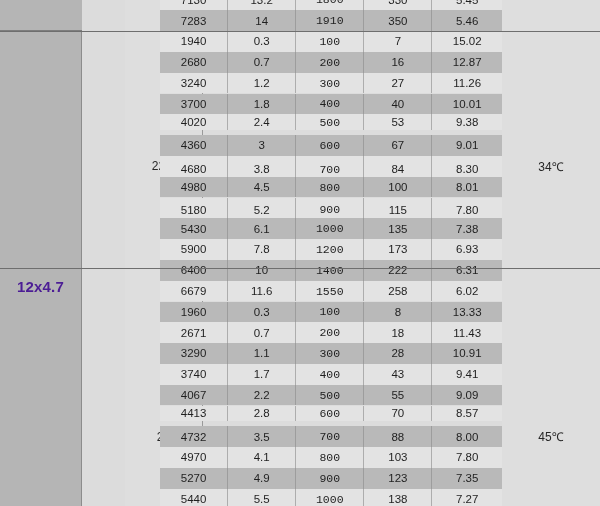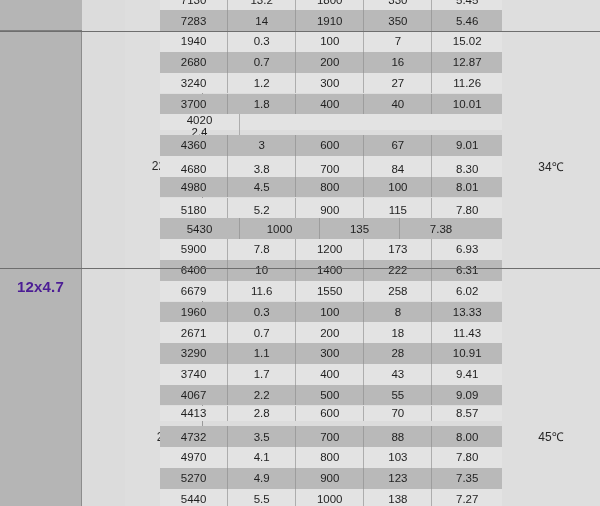--- a/index.html
+++ b/index.html
@@ -104,21 +104,21 @@
     align-items: center;
     justify-content: center;
     font-size: 11.5px;
     color: #1f1f1f;
     border-right: 1px solid #adadad;
     height: 100%;
   }
   .row.dark .cell { border-right-color: #9d9d9d; }
   .cell.c0 { width: 80px; }
   .cell.c1 { width: 80px; }
-  .cell.c2 { width: 80px; }
+  .cell.c2 { width: 80px; font-family: Liberation Mono, monospace; }
   .cell.c3 { width: 80px; }
   .cell.c4 { width: 82px; border-right: none; }
 
   
   .col-temp {
     position: absolute;
     left: 502px;
     top: 0;
     width: 98px;
     height: 506px;
@@ -200,21 +200,21 @@
         <div class="cell c3">27</div>
         <div class="cell c4">11.26</div>
       </div>
       <div class="row dark" style="top: 93.5px; height: 20.8px;">
         <div class="cell c0">3700</div>
         <div class="cell c1">1.8</div>
         <div class="cell c2">400</div>
         <div class="cell c3">40</div>
         <div class="cell c4">10.01</div>
       </div>
-      <div class="row light" style="top: 114.3px; height: 16px; flex-direction: column;">
+      <div class="row light" style="top: 114.3px; height: 16px;">
         <div class="cell c0">4020</div>
         <div class="cell c1">2.4</div>
         <div class="cell c2">500</div>
         <div class="cell c3">53</div>
         <div class="cell c4">9.38</div>
       </div>
       <div class="row dark" style="top: 135.1px; height: 20.8px;">
         <div class="cell c0">4360</div>
         <div class="cell c1">3</div>
         <div class="cell c2">600</div>
@@ -237,20 +237,21 @@
       </div>
       <div class="row light" style="top: 197.5px; height: 24px;">
         <div class="cell c0">5180</div>
         <div class="cell c1">5.2</div>
         <div class="cell c2">900</div>
         <div class="cell c3">115</div>
         <div class="cell c4">7.80</div>
       </div>
       <div class="row dark" style="top: 218.3px; height: 20.8px;">
         <div class="cell c0">5430</div>
+        <div class="cell c1">6.1</div>
         <div class="cell c2">1000</div>
         <div class="cell c3">135</div>
         <div class="cell c4">7.38</div>
       </div>
       <div class="row light" style="top: 239.1px; height: 20.8px;">
         <div class="cell c0">5900</div>
         <div class="cell c1">7.8</div>
         <div class="cell c2">1200</div>
         <div class="cell c3">173</div>
         <div class="cell c4">6.93</div>

